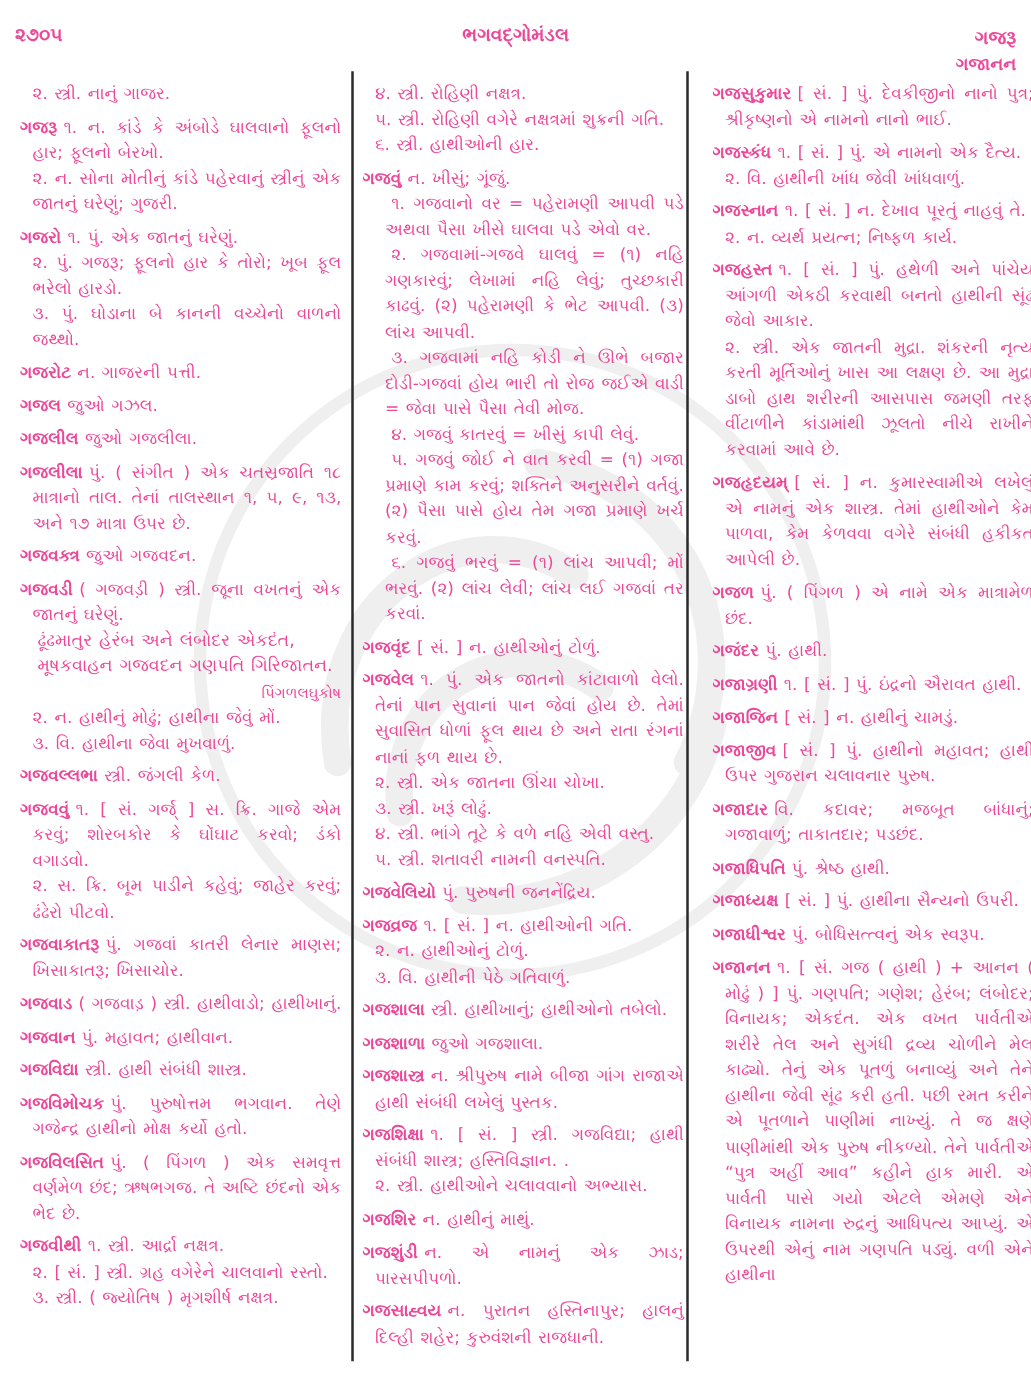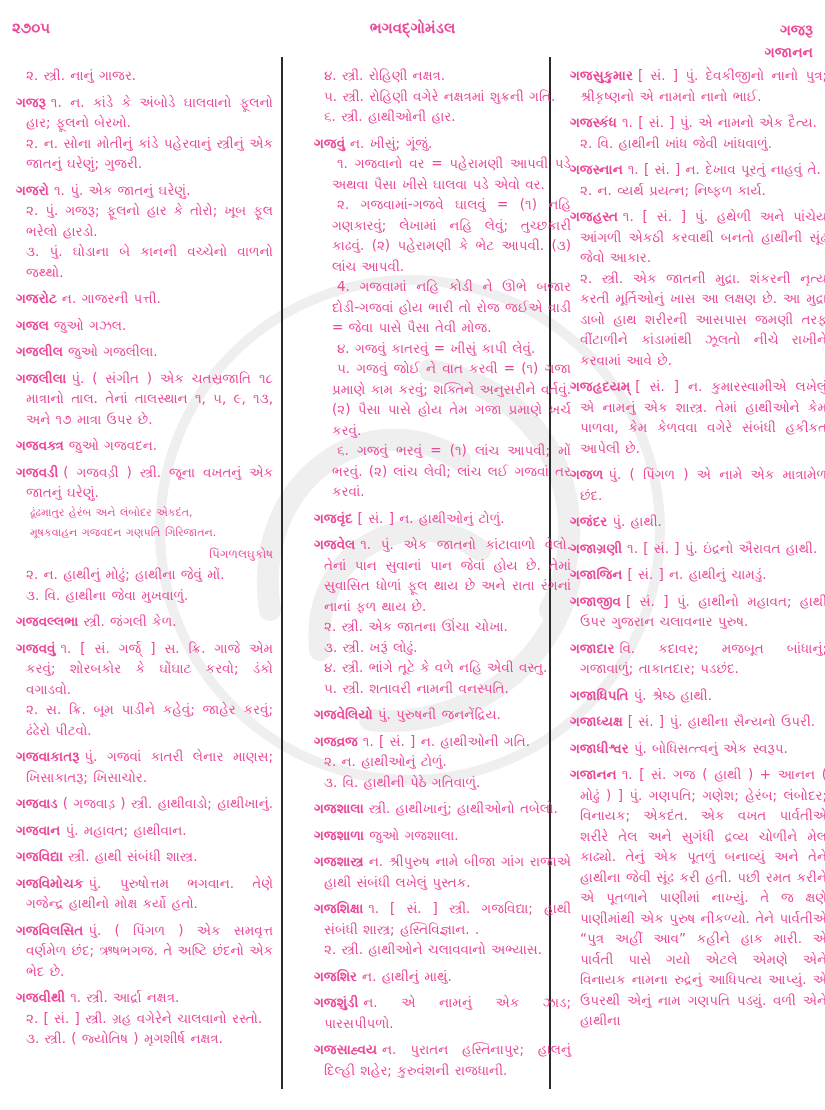--- a/index.html
+++ b/index.html
@@ -14,29 +14,29 @@
   .hdr-page { left:12px; top:19px; }
   .hdr-title { left:0; width:825px; top:19px; text-align:center; }
   .hdr-guide1 { right:12px; top:21px; }
   .hdr-guide2 { right:12px; top:43px; font-size:14px; }
   .divider { position:absolute; z-index:1; width:1.6px; background:#2a2a2a; top:57px; height:1032px; }
   .col {
     position:absolute; z-index:2; top:65px; width:257px;
     font-size:13.5px; line-height:20.5px;
   }
   .col-1 { left:16px; }
-  .col-2 { left:290px;margin-left:24px; }
+  .col-2 { left:290px; }
   .col-3 { left:558px;margin-left:12px; }
   .it { text-align:justify; word-spacing:1px; }
   .entry { margin-top:6px; padding-left:10px; text-indent:-10px; }
   .entry:first-child, .sense:first-child, .idiom:first-child { margin-top:0; }
   .entry .head { font-weight:bold; margin-right:5px; }
   .sense { padding-left:10px; }
   .idiom { padding-left:18px; text-indent:5px; }
-  .quote { padding-left:14px; font-size:11px; text-align:left; }
+  .quote { padding-left:14px; font-size:14px; text-align:left; }
   .cite { text-align:right; font-size:12px; }
 </style>
 </head>
 <body>
 
 <div class="page">
 
   <svg class="watermark" viewBox="0 0 560 560">
     <g fill="none" stroke="#efefef" stroke-width="22" stroke-linecap="round">
       <circle cx="280" cy="280" r="250" stroke-width="10"></circle>
@@ -86,21 +86,21 @@
       <div class="it sense">૨. [ સં. ] સ્ત્રી. ગ્રહ વગેરેને ચાલવાનો રસ્તો.</div>
       <div class="it sense">૩. સ્ત્રી. ( જ્યોતિષ ) મૃગશીર્ષ નક્ષત્ર.</div>
     </div>
   <div class="col col-2">
       <div class="it sense">૪. સ્ત્રી. રોહિણી નક્ષત્ર.</div>
       <div class="it sense">૫. સ્ત્રી. રોહિણી વગેરે નક્ષત્રમાં શુક્રની ગતિ.</div>
       <div class="it sense">૬. સ્ત્રી. હાથીઓની હાર.</div>
       <div class="it entry"><span class="head">ગજવું</span><span>ન. ખીસું; ગૂંજું.</span></div>
       <div class="it idiom">૧. ગજવાનો વર = પહેરામણી આપવી પડે અથવા પૈસા ખીસે ઘાલવા પડે એવો વર.</div>
       <div class="it idiom">૨. ગજવામાં-ગજવે ઘાલવું = (૧) નહિ ગણકારવું; લેખામાં નહિ લેવું; તુચ્છકારી કાઢવું. (૨) પહેરામણી કે ભેટ આપવી. (૩) લાંચ આપવી.</div>
-      <div class="it idiom">4. ગજવામાં નહિ કોડી ને ઊભે બજાર દોડી-ગજવાં હોય ભારી તો રોજ જઈએ વાડી = જેવા પાસે પૈસા તેવી મોજ.</div>
+      <div class="it idiom">૩. ગજવામાં નહિ કોડી ને ઊભે બજાર દોડી-ગજવાં હોય ભારી તો રોજ જઈએ વાડી = જેવા પાસે પૈસા તેવી મોજ.</div>
       <div class="it idiom">૪. ગજવું કાતરવું = ખીસું કાપી લેવું.</div>
       <div class="it idiom">૫. ગજવું જોઈ ને વાત કરવી = (૧) ગજા પ્રમાણે કામ કરવું; શક્તિને અનુસરીને વર્તવું. (૨) પૈસા પાસે હોય તેમ ગજા પ્રમાણે ખર્ચ કરવું.</div>
       <div class="it idiom">૬. ગજવું ભરવું = (૧) લાંચ આપવી; મોં ભરવું. (૨) લાંચ લેવી; લાંચ લઈ ગજવાં તર કરવાં.</div>
       <div class="it entry"><span class="head">ગજવૃંદ</span><span>[ સં. ] ન. હાથીઓનું ટોળું.</span></div>
       <div class="it entry"><span class="head">ગજવેલ</span><span>૧. પું. એક જાતનો કાંટાવાળો વેલો. તેનાં પાન સુવાનાં પાન જેવાં હોય છે. તેમાં સુવાસિત ધોળાં ફૂલ થાય છે અને રાતા રંગનાં નાનાં ફળ થાય છે.</span></div>
       <div class="it sense">૨. સ્ત્રી. એક જાતના ઊંચા ચોખા.</div>
       <div class="it sense">૩. સ્ત્રી. ખરૂં લોઢું.</div>
       <div class="it sense">૪. સ્ત્રી. ભાંગે તૂટે કે વળે નહિ એવી વસ્તુ.</div>
       <div class="it sense">૫. સ્ત્રી. શતાવરી નામની વનસ્પતિ.</div>
       <div class="it entry"><span class="head">ગજવેલિયો</span><span>પું. પુરુષની જનનેંદ્રિય.</span></div>

